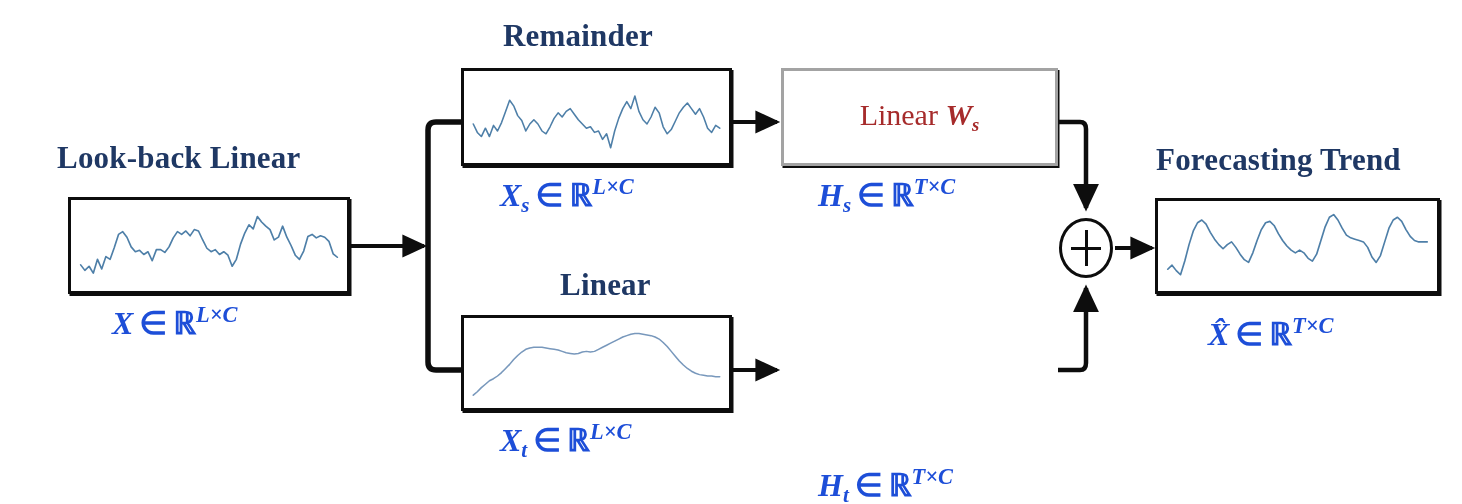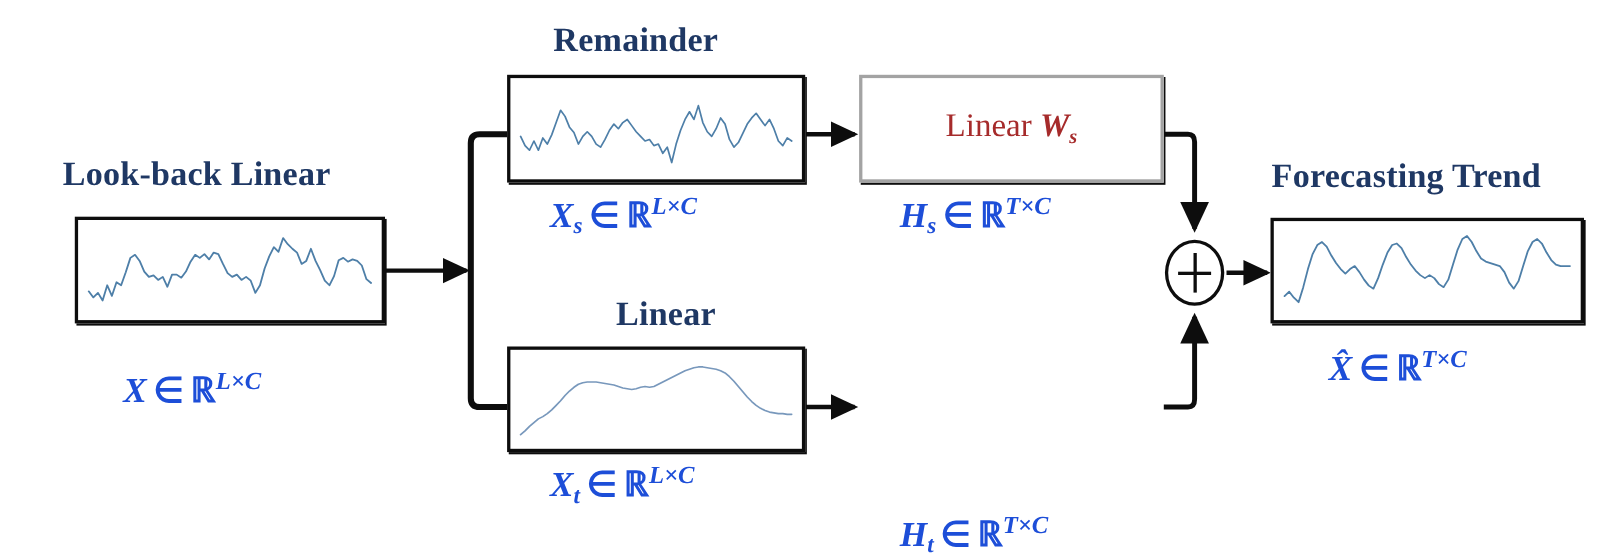--- a/index.html
+++ b/index.html
@@ -174,21 +174,21 @@
   </svg>
 
   <div class="title" style="left:57px; top:140px;">Look-back Linear</div>
 
   <div class="plotbox" style="left:68px; top:197px; width:282px; height:97px;">
     <svg viewBox="0 0 282 97" preserveAspectRatio="none">
       <polyline class="spark" fill="none" stroke="#4E7FA8" stroke-width="1.7" stroke-linejoin="round" stroke-linecap="round" points="9.87,69.14 14.17,75.04 18.47,70.62 22.77,77.99 27.07,63.24 31.37,73.56 35.67,60.30 39.97,63.24 44.26,50.71 48.56,36.70 52.86,33.76 57.16,39.65 61.46,49.97 65.76,55.13 70.06,53.66 74.36,58.08 78.66,55.13 82.96,64.72 87.26,52.92 91.56,52.92 95.86,55.87 100.16,49.97 104.46,40.39 108.75,33.76 113.05,36.70 117.35,33.02 121.65,38.18 125.95,31.54 130.25,33.02 134.55,42.60 138.85,51.45 143.15,55.13 147.45,52.92 151.75,58.08 156.05,55.13 160.35,58.82 164.65,70.62 168.95,63.24 173.25,47.03 177.54,35.23 181.84,26.38 186.14,30.81 190.44,17.54 194.74,23.44 199.04,27.86 203.34,31.54 207.64,42.60 211.94,39.65 216.24,27.86 220.54,39.65 224.84,48.50 229.14,58.82 233.44,63.24 237.74,54.40 242.03,38.92 246.33,36.70 250.63,40.39 254.93,38.18 259.23,39.65 263.53,44.08 267.83,57.35 272.13,61.03"></polyline>
     </svg>
   </div>
 
-  <div class="caption" style="left:112px; top:300px;margin-top:31px;">
+  <div class="caption" style="left:112px; top:300px;">
     <span>X</span><span class="up" style="margin:0 6px;">∈</span><span class="up">ℝ</span><sup>L×C</sup>
   </div>
 
   <div class="title" style="left:503px; top:18px;">Remainder</div>
 
   <div class="plotbox" style="left:461px; top:68px; width:271px; height:98px;">
     <svg viewBox="0 0 271 98" preserveAspectRatio="none">
       <polyline class="spark" fill="none" stroke="#4E7FA8" stroke-width="1.6" stroke-linejoin="round" stroke-linecap="round" points="9.49,56.45 13.62,65.39 17.75,69.85 21.88,60.92 26.01,69.85 30.14,57.94 34.27,63.90 38.41,54.96 42.54,43.04 46.67,31.12 50.80,37.08 54.93,47.51 59.06,52.72 63.20,63.90 67.33,56.45 71.46,51.98 75.59,56.45 79.72,63.90 83.85,66.88 87.99,59.43 92.12,50.49 96.25,44.53 100.38,49.00 104.51,43.04 108.64,40.06 112.78,46.02 116.91,51.98 121.04,56.45 125.17,60.92 129.30,59.43 133.43,65.39 137.57,63.90 141.70,72.83 145.83,66.88 149.96,81.77 154.09,63.90 158.22,50.49 162.36,40.06 166.49,32.61 170.62,40.06 174.75,26.66 178.88,43.04 183.01,51.98 187.15,56.45 191.28,49.00 195.41,38.57 199.54,44.53 203.67,59.43 207.80,66.88 211.94,62.41 216.07,53.47 220.20,44.53 224.33,38.57 228.46,34.10 232.59,40.06 236.73,46.02 240.86,40.06 244.99,49.00 249.12,60.92 253.25,65.39 257.38,57.94 261.51,60.92"></polyline>
     </svg>
   </div>

